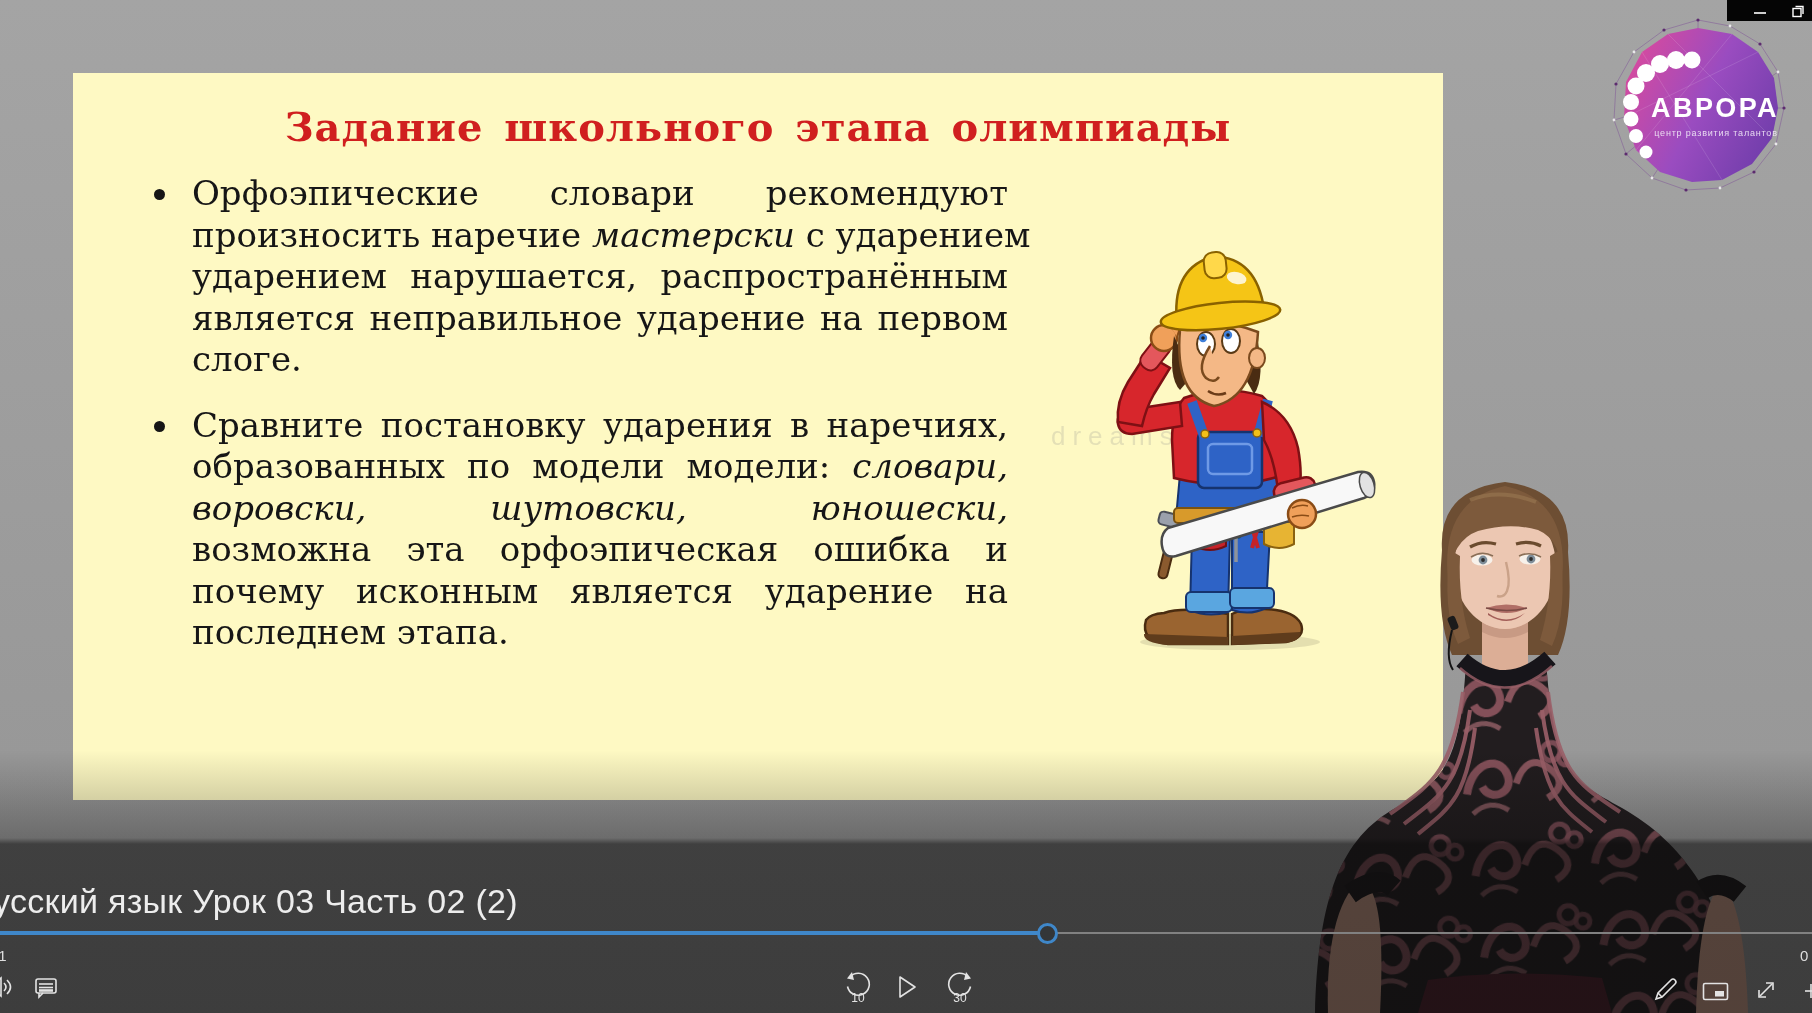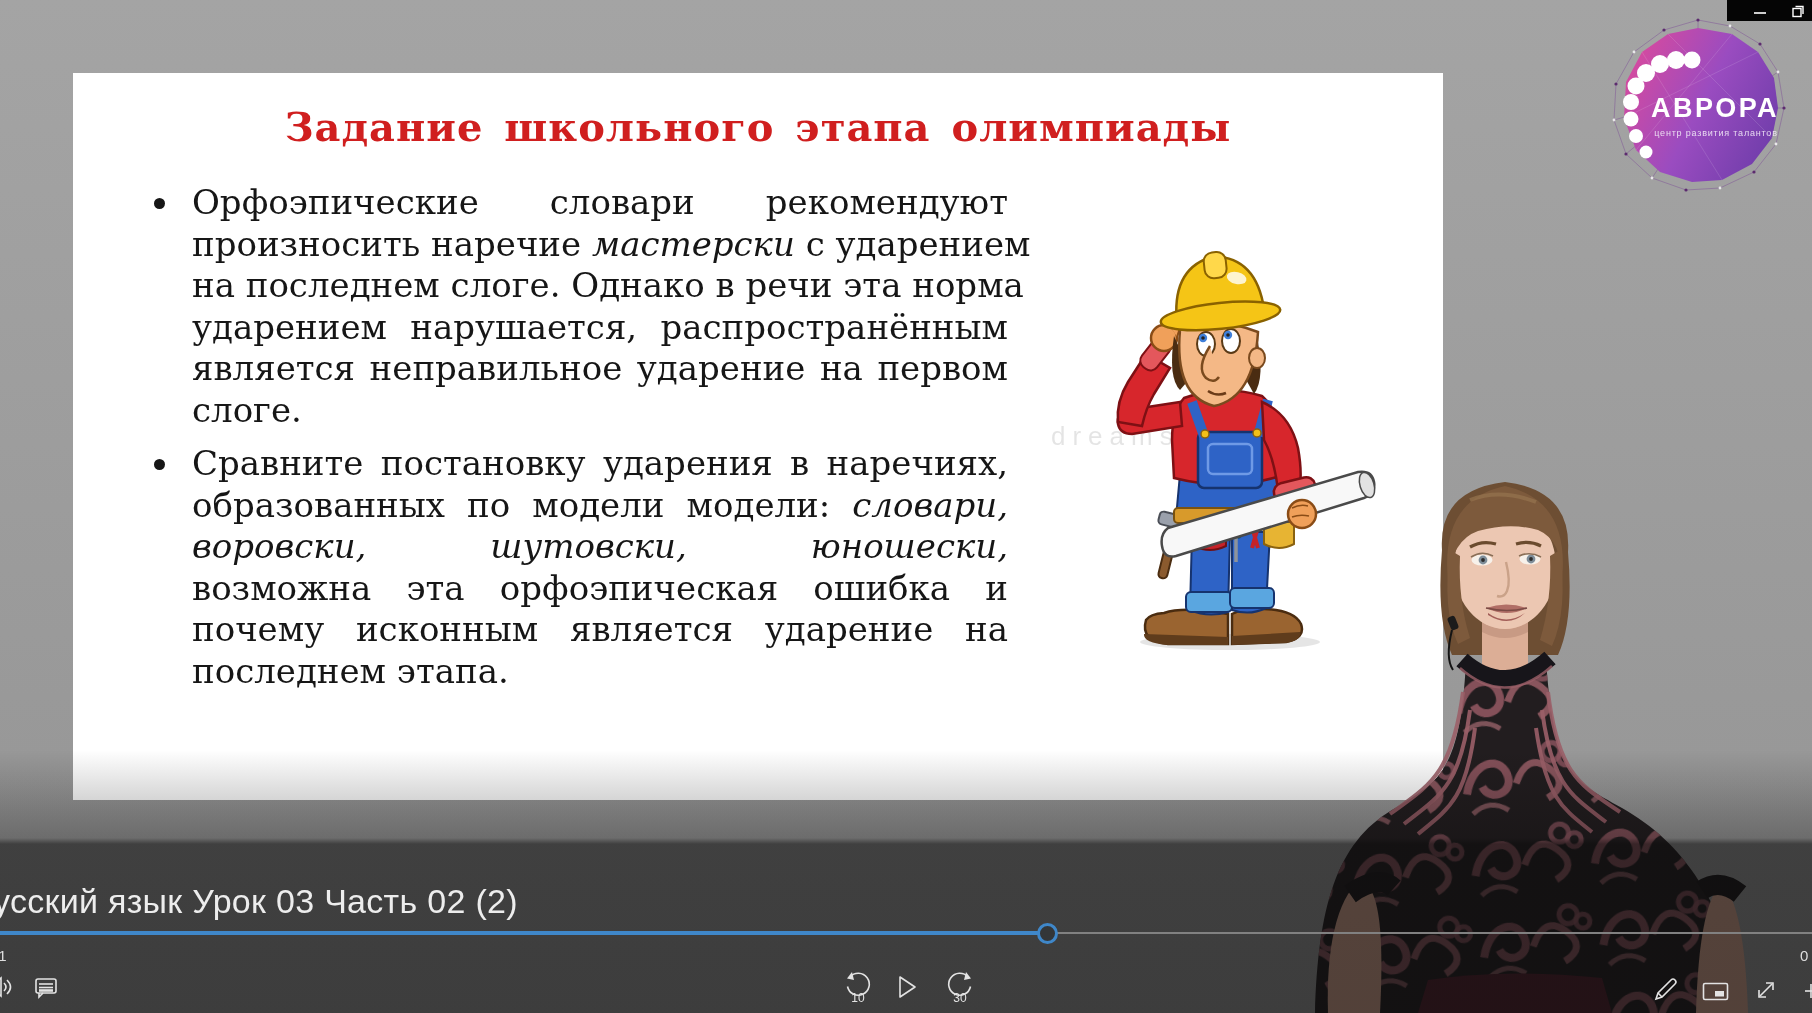--- a/index.html
+++ b/index.html
@@ -1,28 +1,28 @@
 <!DOCTYPE html>
 <html><head>
 <meta charset="utf-8">
 <style>
   html,body{margin:0;padding:0;background:#6f6f6f;}
   .canvas{position:relative;width:1812px;height:1013px;overflow:hidden;
           background:#9d9d9d;font-family:"Liberation Sans",sans-serif;}
   .video-bg{position:absolute;inset:0;background:linear-gradient(#a4a4a4,#949494);}
 
   
-  .slide{position:absolute;left:73px;top:73px;width:1370px;height:727px;background:#ffffff;}
+  .slide{position:absolute;left:73px;top:73px;width:1370px;height:727px;background:#fef9c3;}
   .slide-title{position:absolute;left:0;top:30px;width:100%;margin:0;text-align:center;
     font-family:"DejaVu Serif",serif;font-weight:700;font-size:40px;letter-spacing:1px;
     word-spacing:6px;color:#d01f1f;}
   .bullets{position:absolute;left:119px;top:96px;width:816px;
     font-family:"DejaVu Serif",serif;font-size:34px;line-height:41.5px;color:#161616;}
-  .bullet{position:relative;margin-top:13px;}
-  .bullet + .bullet{margin-top:12px;}
+  .bullet{position:relative;margin-top:4px;}
+  .bullet + .bullet{margin-top:24px;}
   .bullet .dot{position:absolute;left:-38px;top:16px;width:11px;height:11px;border-radius:50%;background:#161616;}
   .tline{text-align:justify;text-align-last:justify;white-space:nowrap;}
   .tline.last{text-align-last:left;}
   .tline .it{font-style:italic;}
   .watermark{position:absolute;left:978px;top:348px;font-size:26px;letter-spacing:7px;
     color:#8a8a8a;opacity:.22;font-family:"Liberation Sans",sans-serif;}
   .worker{position:absolute;left:1007px;top:155px;}
 
   
   .presenter{position:absolute;left:1300px;top:430px;}
@@ -59,21 +59,20 @@
   <div class="video-bg"></div>
 
   <section class="slide">
     <h1 class="slide-title" style="color: rgb(208, 31, 31);">Задание школьного этапа олимпиады</h1>
 
     <div class="bullets">
       <div class="bullet">
           <span class="dot"></span>
           <div class="tline"><span>Орфоэпические словари рекомендуют</span></div>
           <div class="tline"><span>произносить наречие </span><span class="it">мастерски</span><span> с ударением</span></div>
-          <div class="tline"><span>на последнем слоге. Однако в речи эта норма</span></div>
           <div class="tline"><span>ударением нарушается, распространённым</span></div>
           <div class="tline"><span>является неправильное ударение на первом</span></div>
           <div class="tline last"><span>слоге.</span></div>
         </div>
       <div class="bullet">
           <span class="dot"></span>
           <div class="tline"><span>Сравните постановку ударения в наречиях,</span></div>
           <div class="tline"><span>образованных по модели модели: </span><span class="it">словари,</span></div>
           <div class="tline"><span class="it">воровски, шутовски, юношески,</span></div>
           <div class="tline"><span>возможна эта орфоэпическая ошибка и</span></div>

